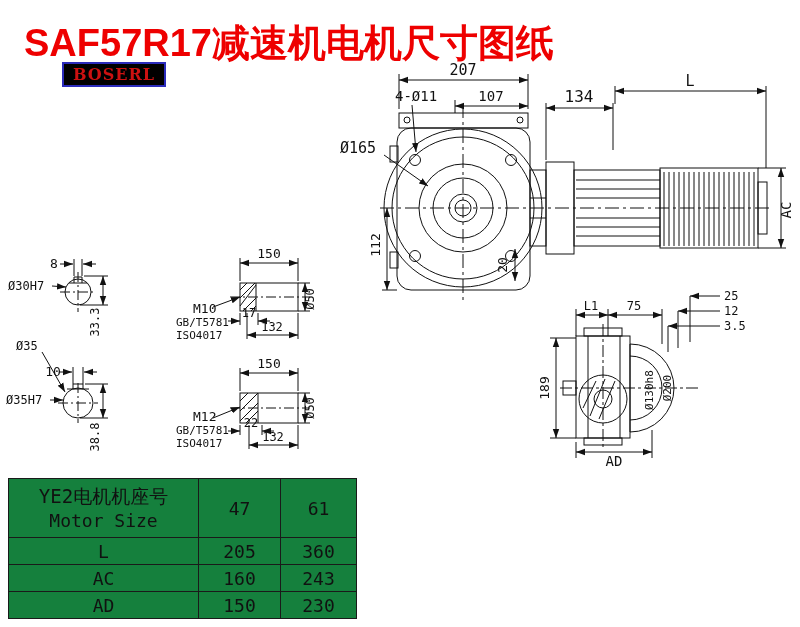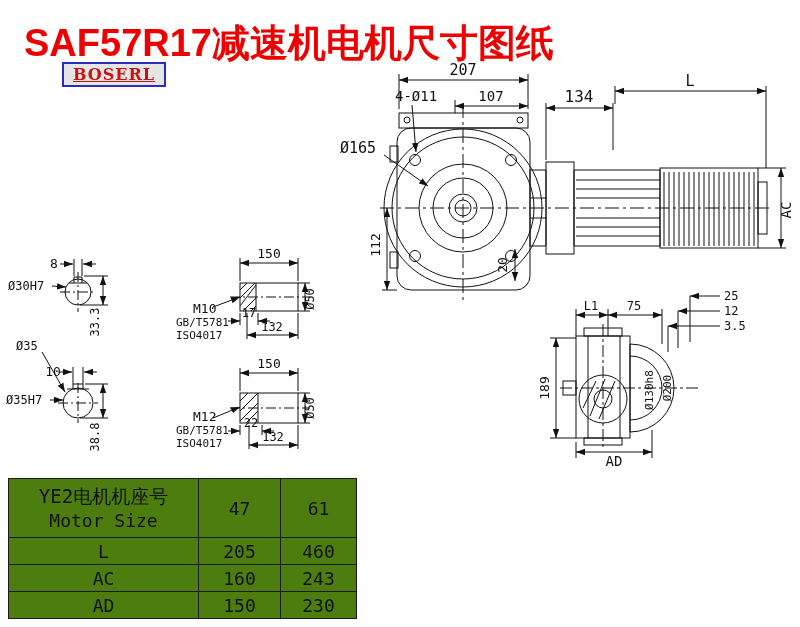--- a/index.html
+++ b/index.html
@@ -2,24 +2,24 @@
 <html><head>
 <meta charset="utf-8">
 <style>
   html,body{margin:0;padding:0;background:#fff;}
   .canvas{position:relative;width:800px;height:627px;background:#fff;overflow:hidden;
           font-family:"DejaVu Sans Mono",monospace;}
   .title{position:absolute;left:8px;top:2px;margin:16px;white-space:nowrap;
          font-family:"Liberation Sans",sans-serif;font-weight:bold;font-size:38px;color:#ee0000;}
   .brand{position:absolute;left:62px;top:62px;border:2px solid #2b2bbb;color:#cc1111;
          font-family:"DejaVu Serif",serif;font-weight:bold;font-size:16px;
-         padding:1px 9px;letter-spacing:1px;background:#e5e5e5;text-decoration:underline;}
+         padding:1px 9px;letter-spacing:1px;background:#000000;}
   .drawing{position:absolute;left:0;top:0;}
   .size-table{position:absolute;left:8px;top:478px;border-collapse:collapse;table-layout:fixed;
-              width:348px;color:#111;background:#4d7c0f;}
+              width:348px;color:#111;background:#15803d;}
   .size-table td{border:1px solid #1a1a1a;text-align:center;vertical-align:middle;
                  font-size:18px;padding:0;}
   .size-table .hdr td{height:58px;}
   .size-table .row td{height:26px;}
   .hdr .cn{font-size:19px;line-height:26px;}
   .hdr .en{font-size:18px;line-height:24px;}
 </style>
 </head>
 <body>
 
@@ -232,21 +232,21 @@
         <td>
           <div class="cn">YE2电机机座号</div>
           <div class="en">Motor Size</div>
         </td>
         <td>47</td>
         <td>61</td>
       </tr>
       <tr class="row">
         <td>L</td>
         <td>205</td>
-        <td>460</td>
+        <td>360</td>
       </tr>
       <tr class="row">
         <td>AC</td>
         <td>160</td>
         <td>243</td>
       </tr>
       <tr class="row">
         <td>AD</td>
         <td>150</td>
         <td>230</td>

